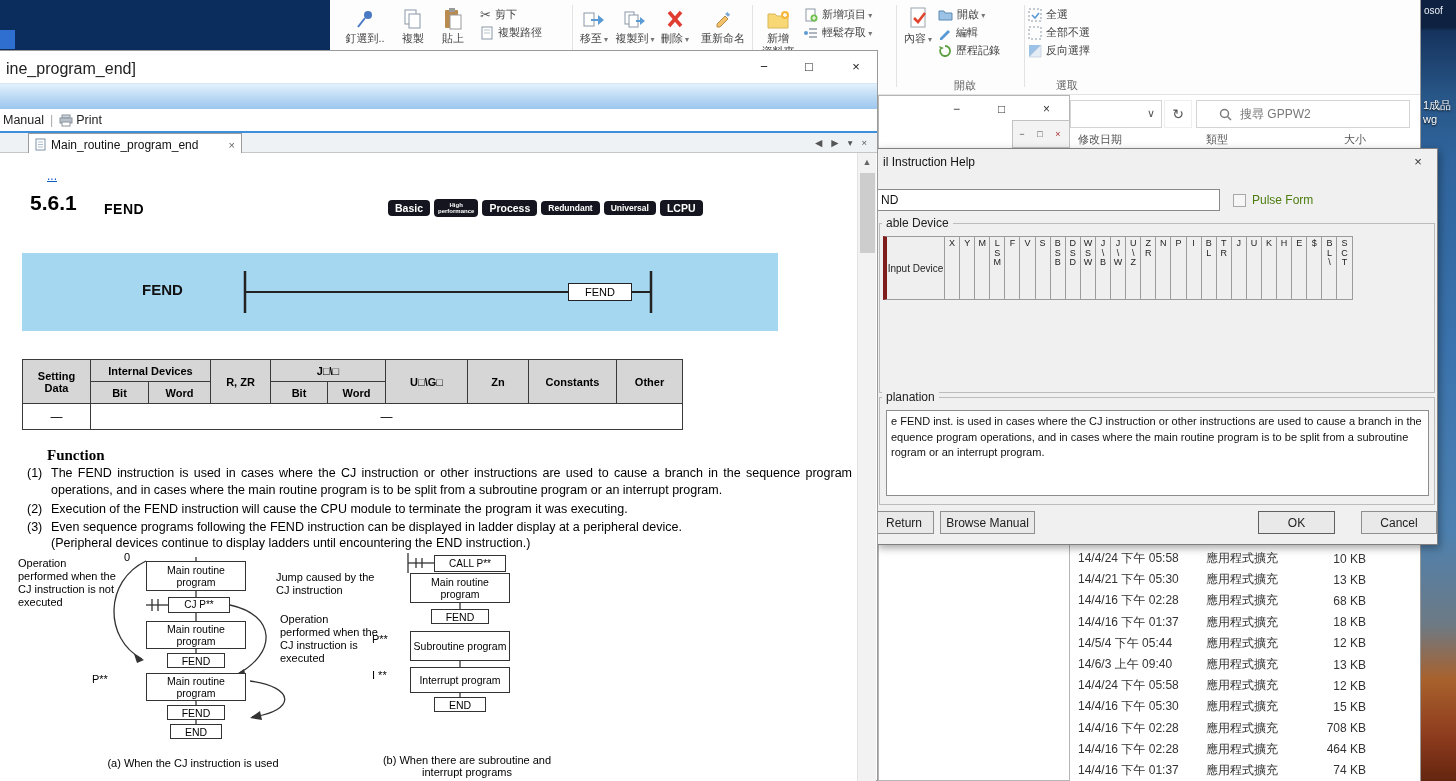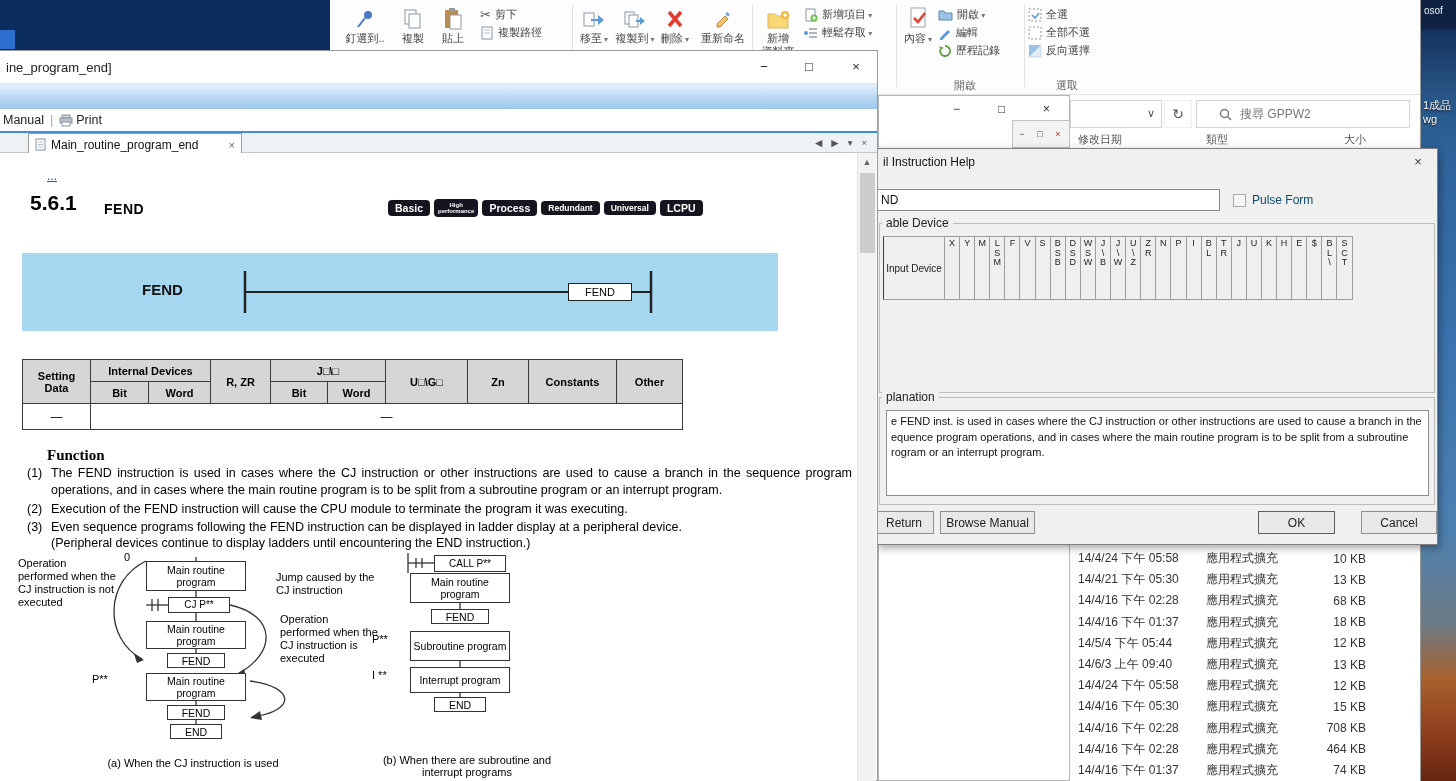--- a/index.html
+++ b/index.html
@@ -46,40 +46,40 @@
   #winB{position:absolute;left:1012px;top:120px;width:58px;height:28px;background:#f3f3f3;border:1px solid #c2c2c2;display:flex;z-index:2;}
   #winB span{width:18px;text-align:center;font-size:9px;line-height:26px;color:#444;}
   #winB .wb-close{color:#a33;}
 
   
   #dialog{position:absolute;left:876px;top:148px;width:562px;height:397px;background:#f0f0f0;border:1px solid #808080;box-shadow:2px 3px 8px rgba(0,0,0,.35);z-index:3;overflow:hidden;}
   .dlg-title{height:26px;display:flex;align-items:center;padding-left:6px;font-size:12px;color:#111;}
   .dlg-close{position:absolute;right:4px;top:3px;width:30px;height:20px;text-align:center;line-height:19px;font-size:13px;color:#333;}
   .dlg-input{position:absolute;left:-1px;top:40px;width:344px;height:22px;background:#fff;border:1px solid #898989;font-size:12px;font-family:"Liberation Sans",sans-serif;padding:2px 4px;color:#111;}
   .dlg-check{position:absolute;left:356px;top:45px;width:13px;height:13px;border:1px solid #a8a8a8;background:#f6f6f6;}
-  .dlg-check-label{position:absolute;left:375px;top:44px;font-size:12px;color:#0c4a6e;}
+  .dlg-check-label{position:absolute;left:375px;top:44px;font-size:12px;color:#4d7c0f;}
   .grp{position:absolute;border:1px solid #bcbcbc;}
   .grp-label{position:absolute;top:-8px;left:2px;background:#f0f0f0;padding:0 4px;font-size:12px;color:#222;}
   #grp-device{left:2px;top:74px;width:556px;height:170px;}
   .dvt{position:absolute;left:3px;top:12px;display:flex;height:64px;}
   .hc{border:1px solid #9c9c9c;border-left:none;background:#efefef;font-size:10px;color:#222;display:flex;align-items:center;justify-content:center;text-align:center;}
-  .hc:first-child{border-left:1px solid #7f1d1d;}
+  .hc:first-child{border-left:4px solid #7f1d1d;}
   .hc.fix1{width:62px;} .hc.fix2{width:77px;}
   .dvc{width:15.1px;font-size:9px;line-height:9.5px;padding-top:2px;align-items:flex-start;white-space:pre-line;}
   #grp-exp{left:2px;top:248px;width:556px;height:108px;}
   .exp-inner{position:absolute;left:6px;top:12px;width:543px;height:86px;background:#fff;border:1px solid #8d8d8d;padding:3px 4px;font-size:11px;line-height:15.5px;color:#111;overflow:hidden;}
   .exp-line{white-space:nowrap;overflow:hidden;}
   .dbtn{position:absolute;top:362px;height:23px;background:#e9e9e9;border:1px solid #8f8f8f;font-size:12px;display:flex;align-items:center;justify-content:center;color:#222;}
   #btn-return{left:-3px;width:60px;} #btn-browse{left:63px;width:95px;}
   #btn-ok{left:381px;width:77px;border-color:#5f5f5f;} #btn-cancel{left:484px;width:76px;}
 
   
   #helpwin{position:absolute;left:0;top:50px;width:878px;height:731px;background:#fff;z-index:4;border:1px solid #9a9a9a;border-left:none;}
   .hw-title{position:relative;height:32px;background:#fff;}
-  .hw-title .t{position:absolute;left:6px;top:9px;font-size:13px;color:#222;}
+  .hw-title .t{position:absolute;left:6px;top:9px;font-size:16px;color:#222;}
   .hw-cap{position:absolute;top:6px;width:22px;height:20px;text-align:center;font-size:13px;color:#222;line-height:20px;}
   .hw-band{height:26px;background:linear-gradient(180deg,#e3f1fc,#b9d8f3 55%,#9dc7ee);border-top:1px solid #d4e7f7;}
   .hw-menu{height:22px;display:flex;align-items:center;font-size:12.5px;color:#222;background:#fff;}
   .hw-menu .pipe{color:#aaa;margin:0 6px;}
   .hw-menu .mi{margin-left:3px;}
   .hw-tabs{position:relative;height:22px;background:#eef2f5;border-top:2px solid #3d8edb;border-bottom:1px solid #c6c6c6;}
   .tab{position:absolute;left:28px;top:0;width:214px;height:22px;background:#fff;border:1px solid #9c9c9c;border-bottom:none;display:flex;align-items:center;gap:5px;padding:0 6px;font-size:12px;color:#111;}
   .tab .lbl{flex:1;white-space:nowrap;overflow:hidden;}
   .tab .x{color:#666;font-size:11px;}
   .tab-ctrls{position:absolute;right:10px;top:4px;display:flex;gap:9px;font-size:9.5px;color:#555;}

